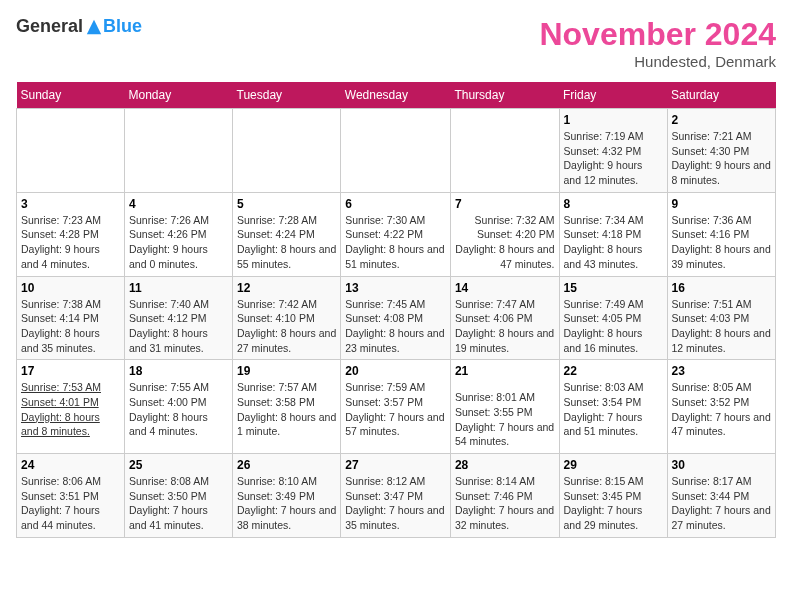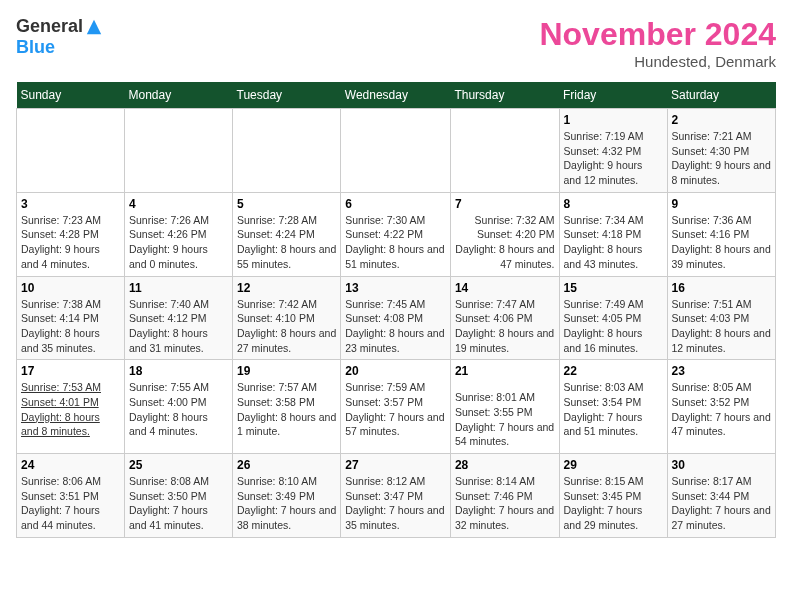--- a/index.html
+++ b/index.html
@@ -11,21 +11,21 @@
       padding: 16px;
     }
     .header {
       display: flex;
       justify-content: space-between;
       align-items: flex-start;
       margin-bottom: 12px;
     }
     .logo {
       display: flex;
-      flex-direction: column;
+      flex-direction: row;
       align-items: flex-start;
     }
     .logo-text {
       display: flex;
       align-items: center;
     }
     .logo-general {
       font-size: 18px;
       font-weight: bold;
       color: #333;
@@ -51,21 +51,21 @@
     .location {
       font-size: 15px;
       color: #555;
     }
     .calendar {
       width: 100%;
       border-collapse: collapse;
       font-size: 11px;
     }
     .calendar th {
-      background-color: #14532d;
+      background-color: #be185d;
       color: #fff;
       padding: 6px 4px;
       text-align: left;
       font-weight: normal;
       font-size: 12px;
     }
     .calendar td {
       border: 1px solid #ccc;
       vertical-align: top;
       padding: 4px;

